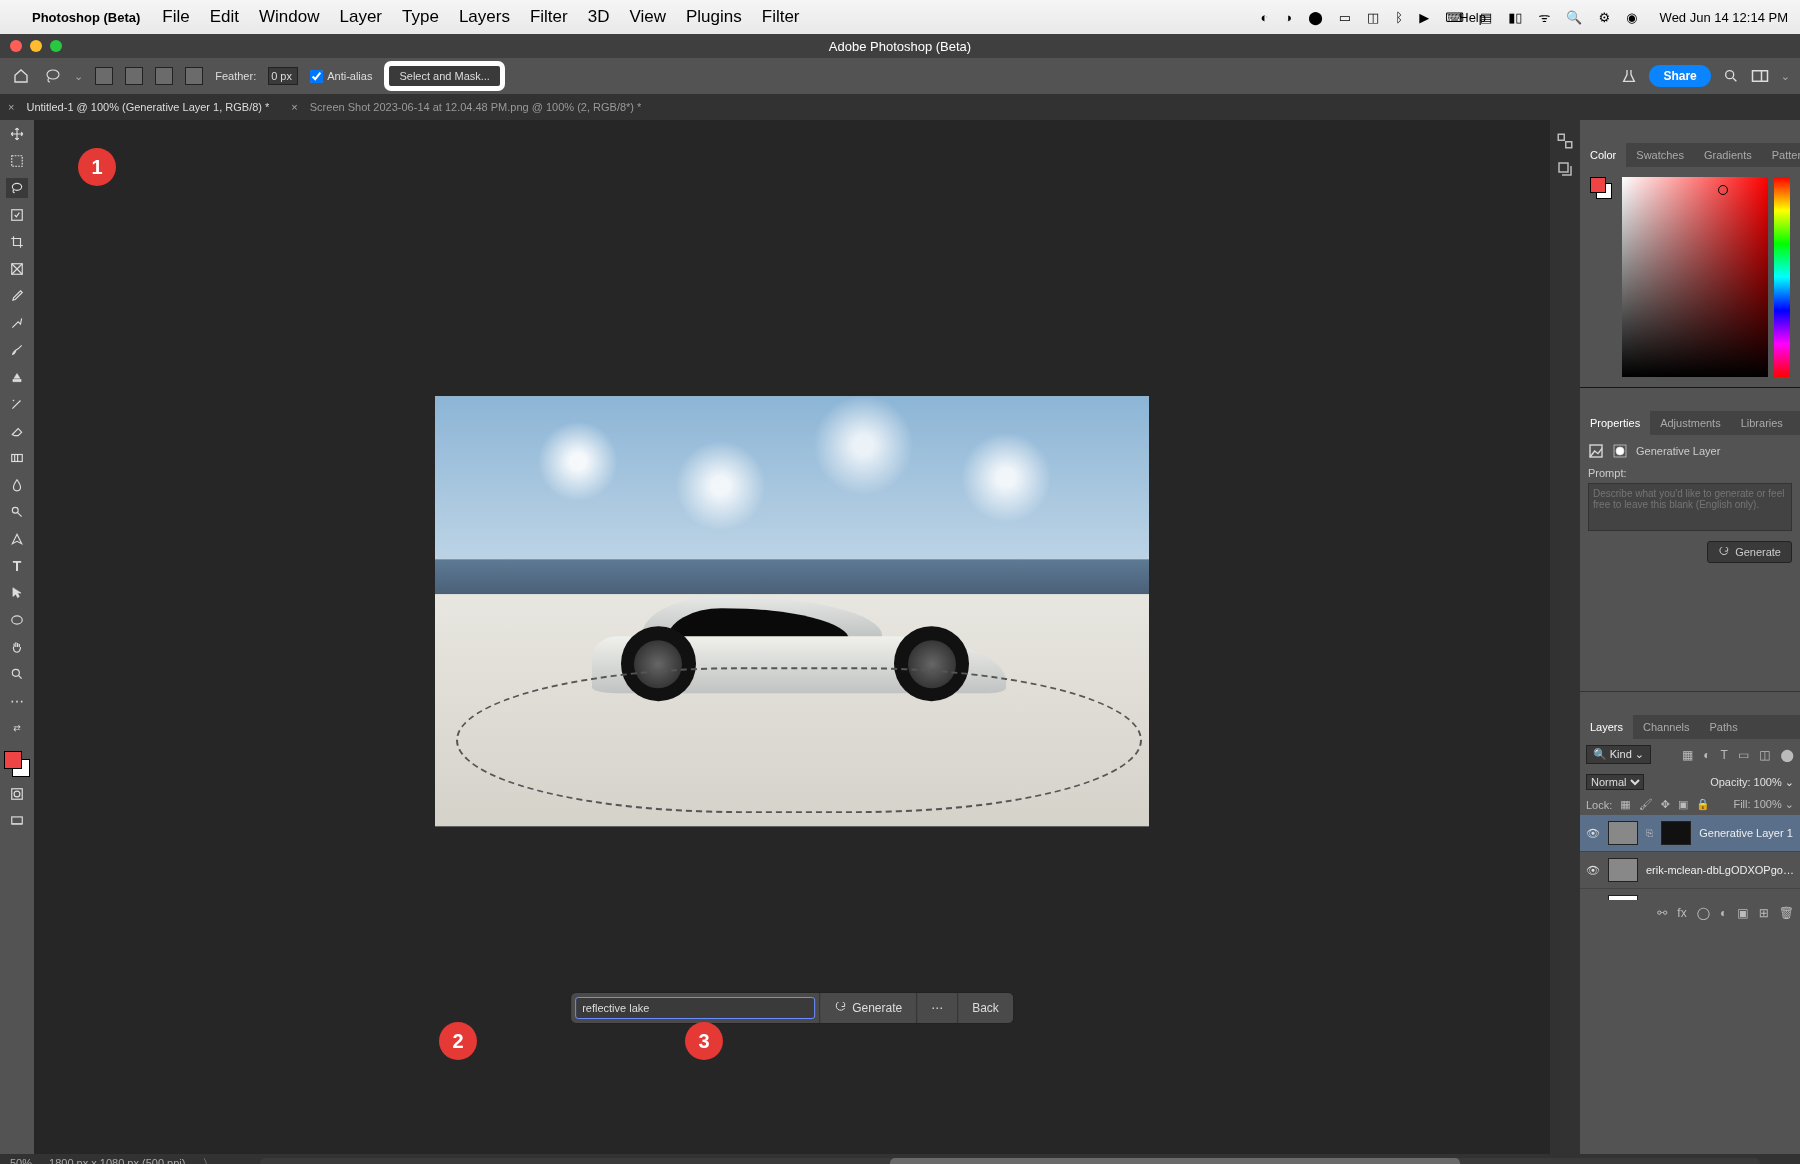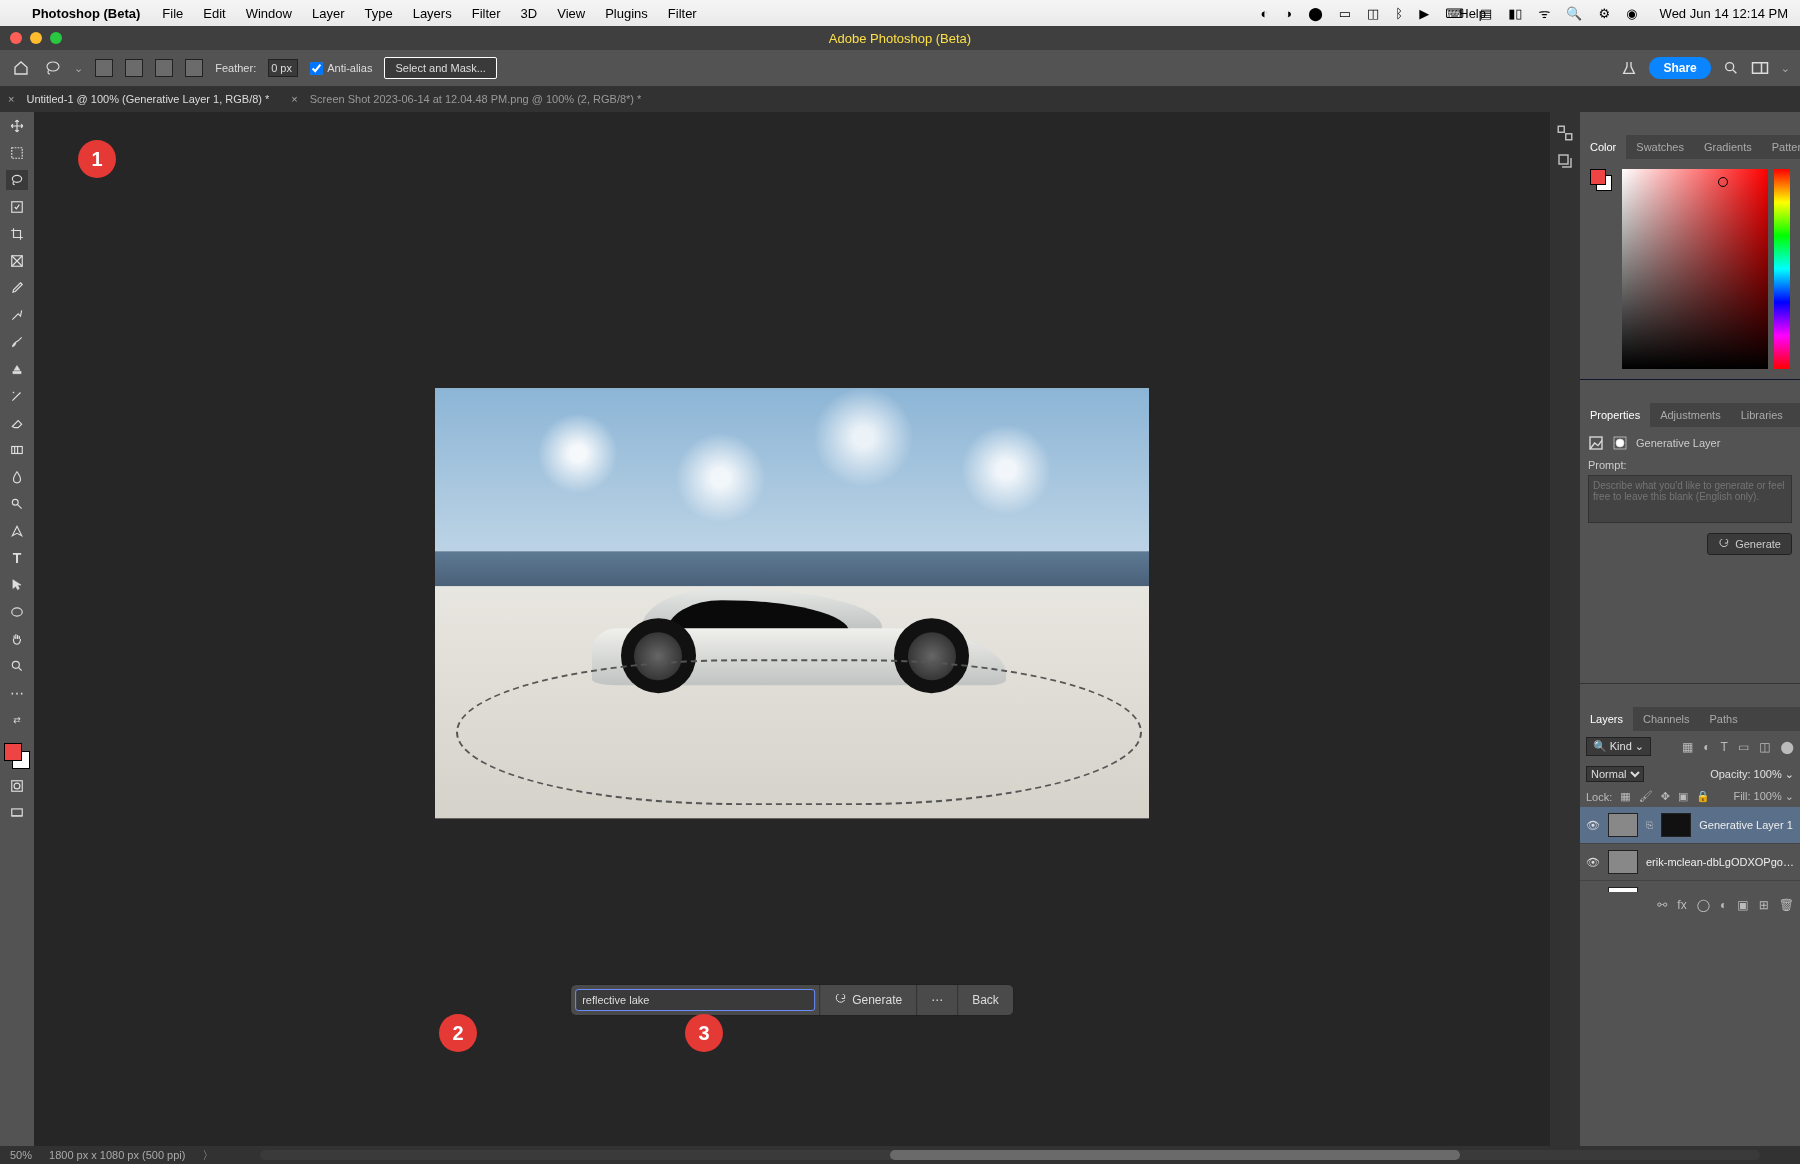--- a/index.html
+++ b/index.html
@@ -1,31 +1,31 @@
 <!DOCTYPE html>
 <html><head>
 <meta charset="utf-8">
 <style>
 * { margin: 0; padding: 0; box-sizing: border-box; font-family: -apple-system, BlinkMacSystemFont, "Helvetica Neue", sans-serif; }
 body { background: #323232; width: 1800px; height: 1164px; overflow: hidden; color: #e0e0e0; font-size: 12px; }
-.menubar { height: 26px; background: linear-gradient(#f5f5f5,#e9e9e9); display: flex; align-items: center; padding: 0 14px; color: #000; }
+.menubar { height: 34px; background: linear-gradient(#f5f5f5,#e9e9e9); display: flex; align-items: center; padding: 0 14px; color: #000; }
 .menubar .apple { font-size: 15px; margin-right: 18px; }
 .menubar .app-name { font-weight: 700; margin-right: 22px; font-size: 13px;}
-.menubar .mitem { margin-right: 20px; font-size: 13px;}
+.menubar .mitem { margin-right: 20px; font-size: 17px;}
 .menubar .help { margin-left: auto; margin-right: 300px; font-size: 13px;}
 .menubar .right { position: absolute; right: 12px; display: flex; gap: 16px; align-items: center; font-size: 14px;}
 .menubar .right span { font-size:13px; }
 .menubar .clock { font-size: 13px; margin-left: 6px;}
-.titlebar { height: 24px; background: #3f3f3f; display:flex; align-items:center; justify-content:center; color:#fde047; font-size:13px; position:relative;text-align:right;}
+.titlebar { height: 24px; background: #3f3f3f; display:flex; align-items:center; justify-content:center; color:#ffffff; font-size:13px; position:relative;text-align:right;}
 .titlebar .dots{ position:absolute; left:10px; display:flex; gap:8px;}
 .dot{ width:12px; height:12px; border-radius:50%;}
 .dot.r{background:#ff5f57;} .dot.y{background:#febc2e;} .dot.g{background:#28c840;}
 .optbar{ height:36px; background:#535353; display:flex; align-items:center; padding:0 10px; gap:12px; color:#ddd; font-size:11px;}
 .optbar .home{ width:22px; height:22px; display:flex; align-items:center; justify-content:center; background:#535353;}
-.optbar .btn{ padding:4px 10px; background:#3a3a3a; border:1px solid #ffffff; border-radius:2px;}
+.optbar .btn{ padding:4px 10px; background:#3a3a3a; border:5px solid #ffffff; border-radius:7px;}
 .optbar .share{ background:#0a84ff; color:#fff; padding:4px 14px; border-radius:12px; font-weight:600; font-size:12px;}
 .optbar .sp{flex:1;}
 .optbar .iconbox{ width:18px; height:18px; background:#6b6b6b; border:1px solid #222;}
 .optbar .feather{font-size:11px;}
 .optbar input[type=text]{ width:30px; background:#3a3a3a; border:1px solid #222; color:#ddd; font-size:11px; padding:2px;}
 .tabsrow{ height:26px; background:#323232; display:flex; align-items:center; color:#ccc; font-size:11px;}
 .tabsrow .close{ margin: 0 8px; color:#aaa;}
 .tabsrow .tab{ padding:0 4px; color:#ddd;}
 .tabsrow .tab.inactive{color:#999;}
 .layout{ display:flex; height: calc(1164px - 26px - 24px - 36px - 26px - 18px);}

